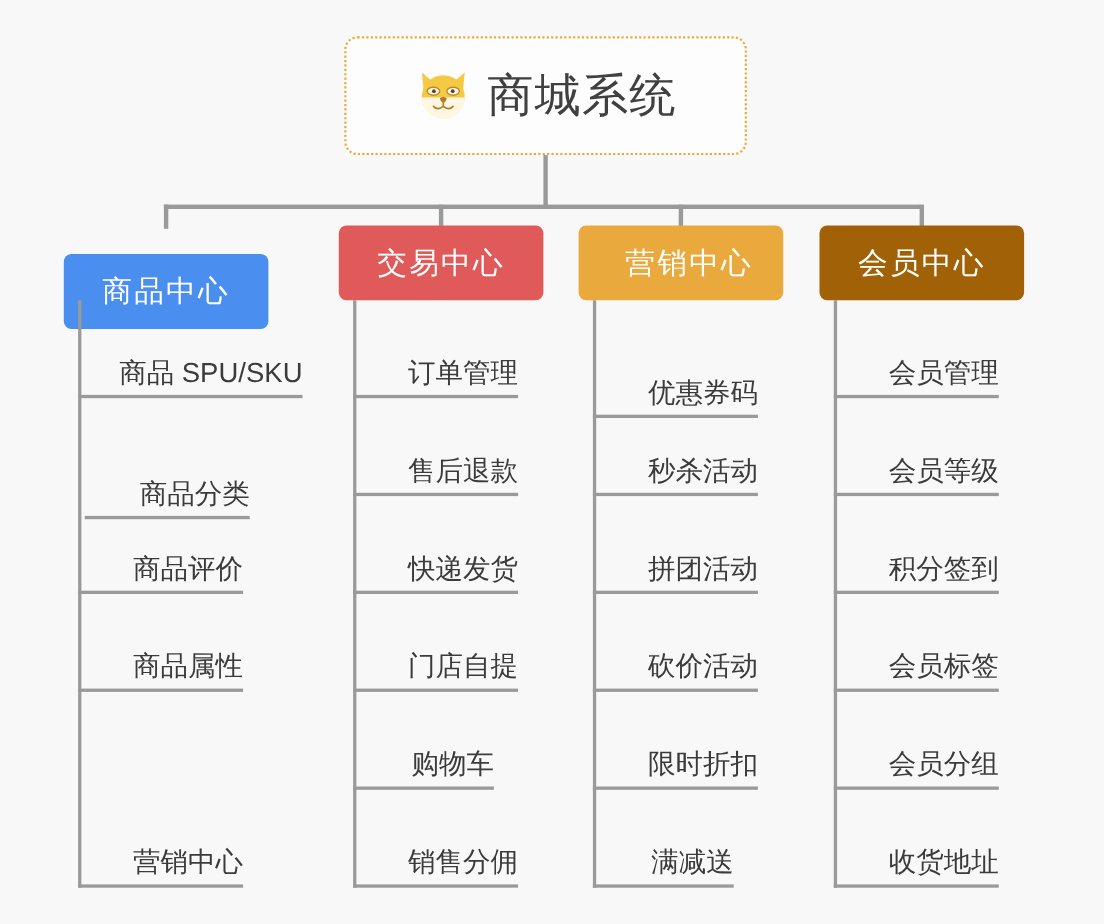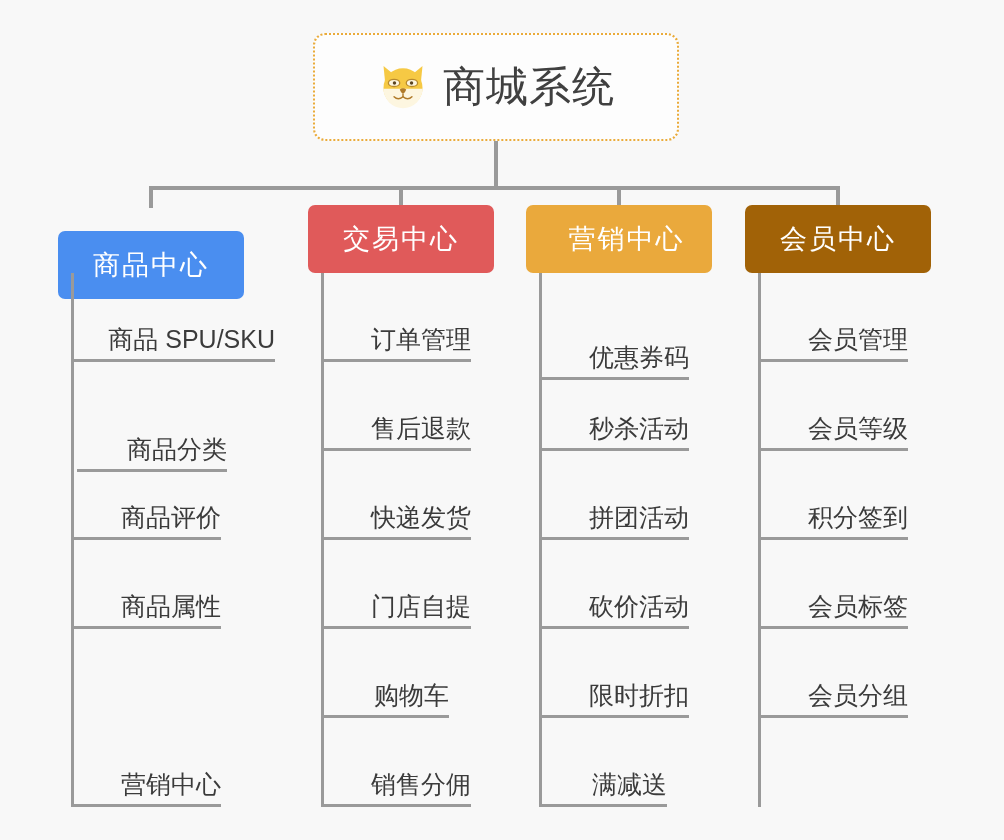--- a/index.html
+++ b/index.html
@@ -239,16 +239,19 @@
         </div>
         <div class="leaf" style="top: 178px; left: 0px; width: 150px;">
           <span class="leaf-label">积分签到</span>
         </div>
         <div class="leaf" style="top: 267px; left: 0px; width: 150px;">
           <span class="leaf-label">会员标签</span>
         </div>
         <div class="leaf" style="top: 356px; left: 0px; width: 150px;">
           <span class="leaf-label">会员分组</span>
         </div>
+        <div class="leaf" style="top: 445px; left: 0px; width: 150px;">
+          <span class="leaf-label">收货地址</span>
+        </div>
       </div>
     </div>
 
 </div>
 
 </body></html>

